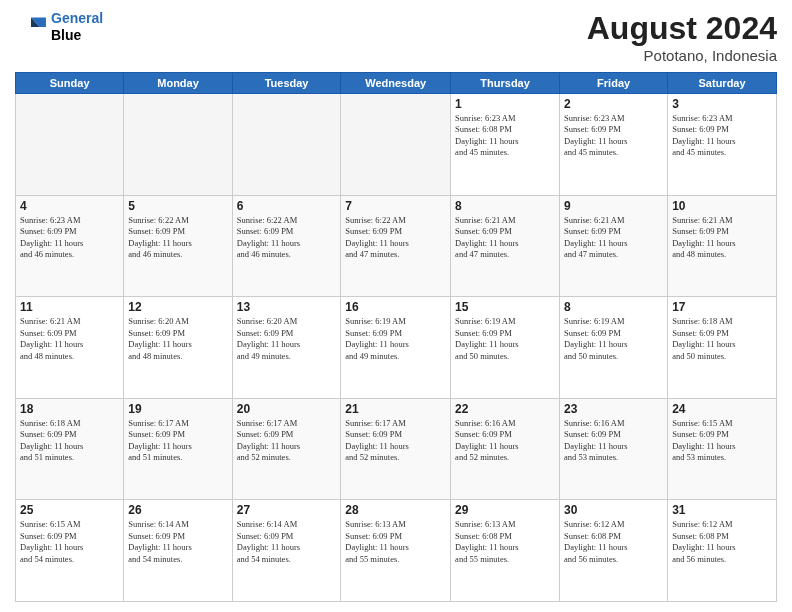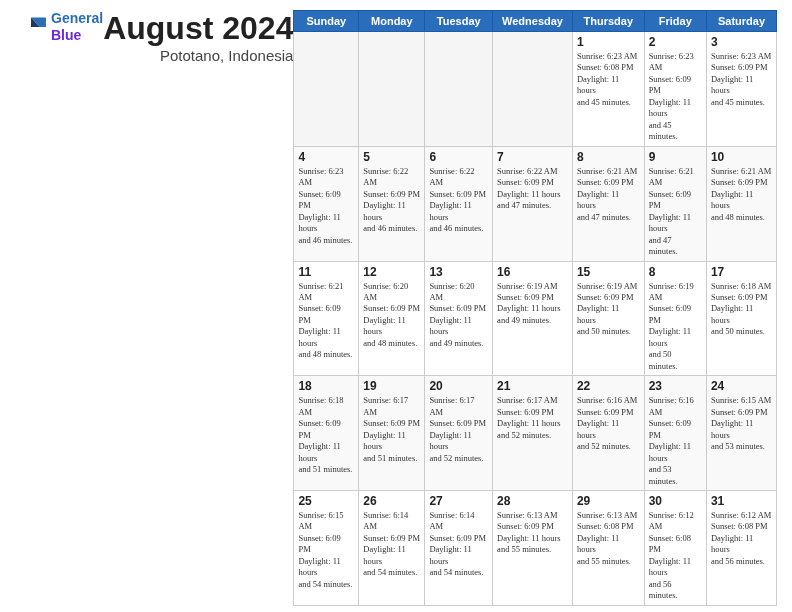--- a/index.html
+++ b/index.html
@@ -8,21 +8,21 @@
       background: #fff;
       width: 792px;
       height: 612px;
       overflow: hidden;
     }
     .page {
       width: 792px;
       height: 612px;
       padding: 10px 15px;
       display: flex;
-      flex-direction: row;
+      flex-direction: column;
     }
     .header {
       display: flex;
       justify-content: space-between;
       align-items: flex-start;
       margin-bottom: 8px;
     }
     .logo {
       display: flex;
       align-items: center;
@@ -95,21 +95,21 @@
 
 <div class="page">
   <div class="header">
     <div class="logo">
     <svg width="32" height="32" viewBox="0 0 60 40">
       <polygon points="30,2 58,2 58,20 46,20" fill="#2a6ebb"></polygon>
       <polygon points="30,2 46,20 30,20" fill="#1a3a5c"></polygon>
     </svg>
     <div class="logo-text">
       <span class="logo-blue">General</span><br>
-      <span style="color:#6d28d9">Blue</span>
+      <span style="color:#000000">Blue</span>
     </div>
   </div>
     <div class="title-block">
       <div class="month-year">August 2024</div>
       <div class="location">Pototano, Indonesia</div>
     </div>
   </div>
 
   <table class="calendar">
     <thead>

